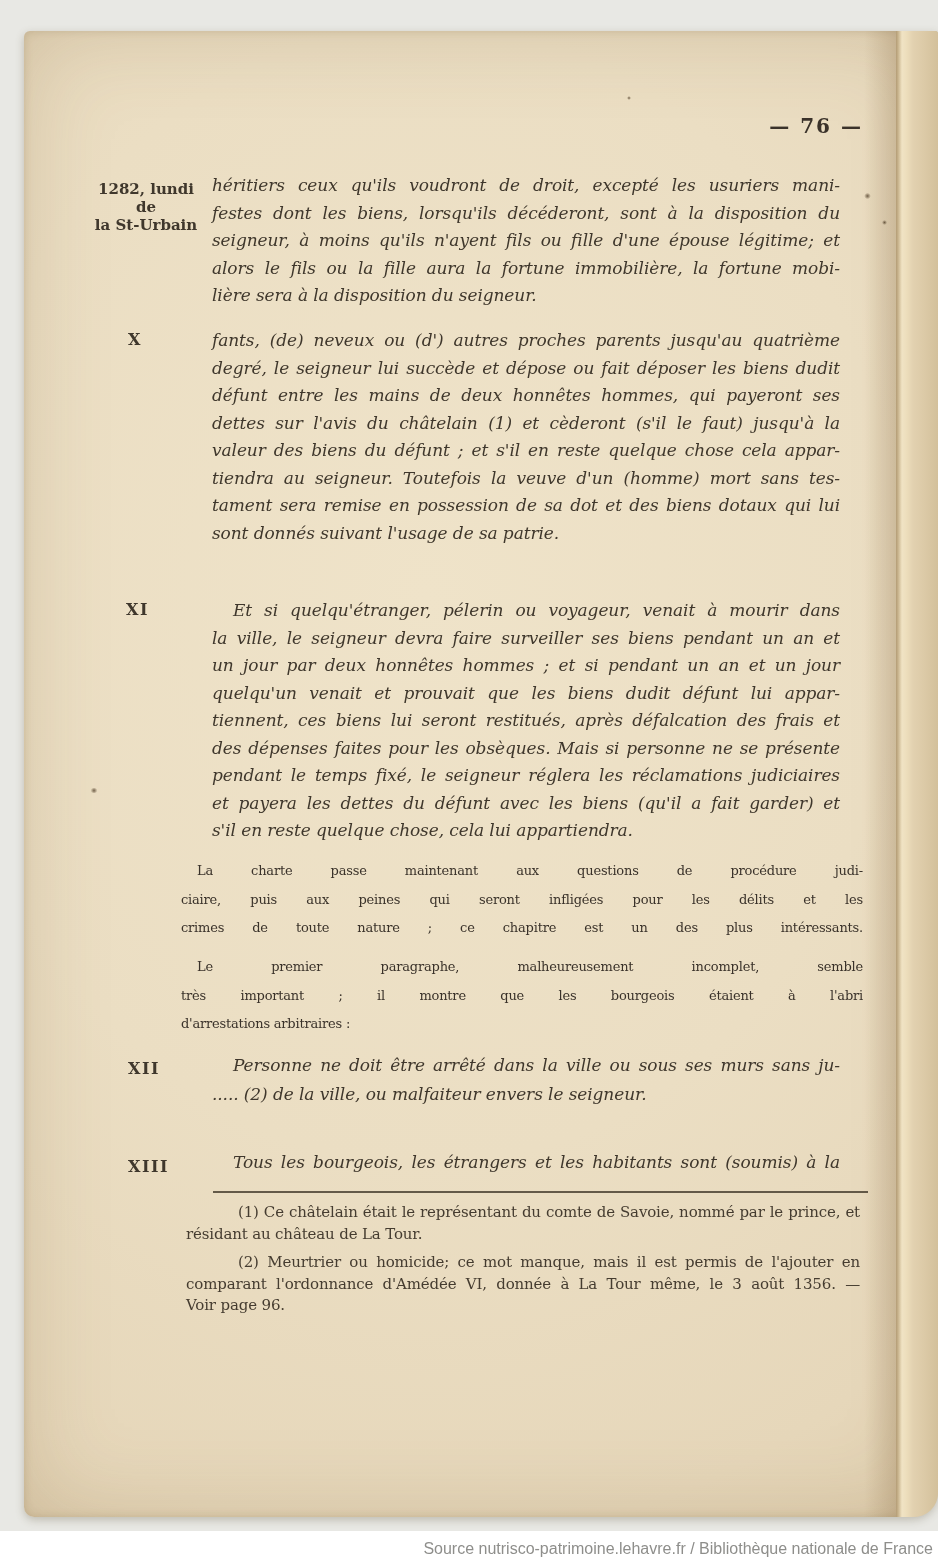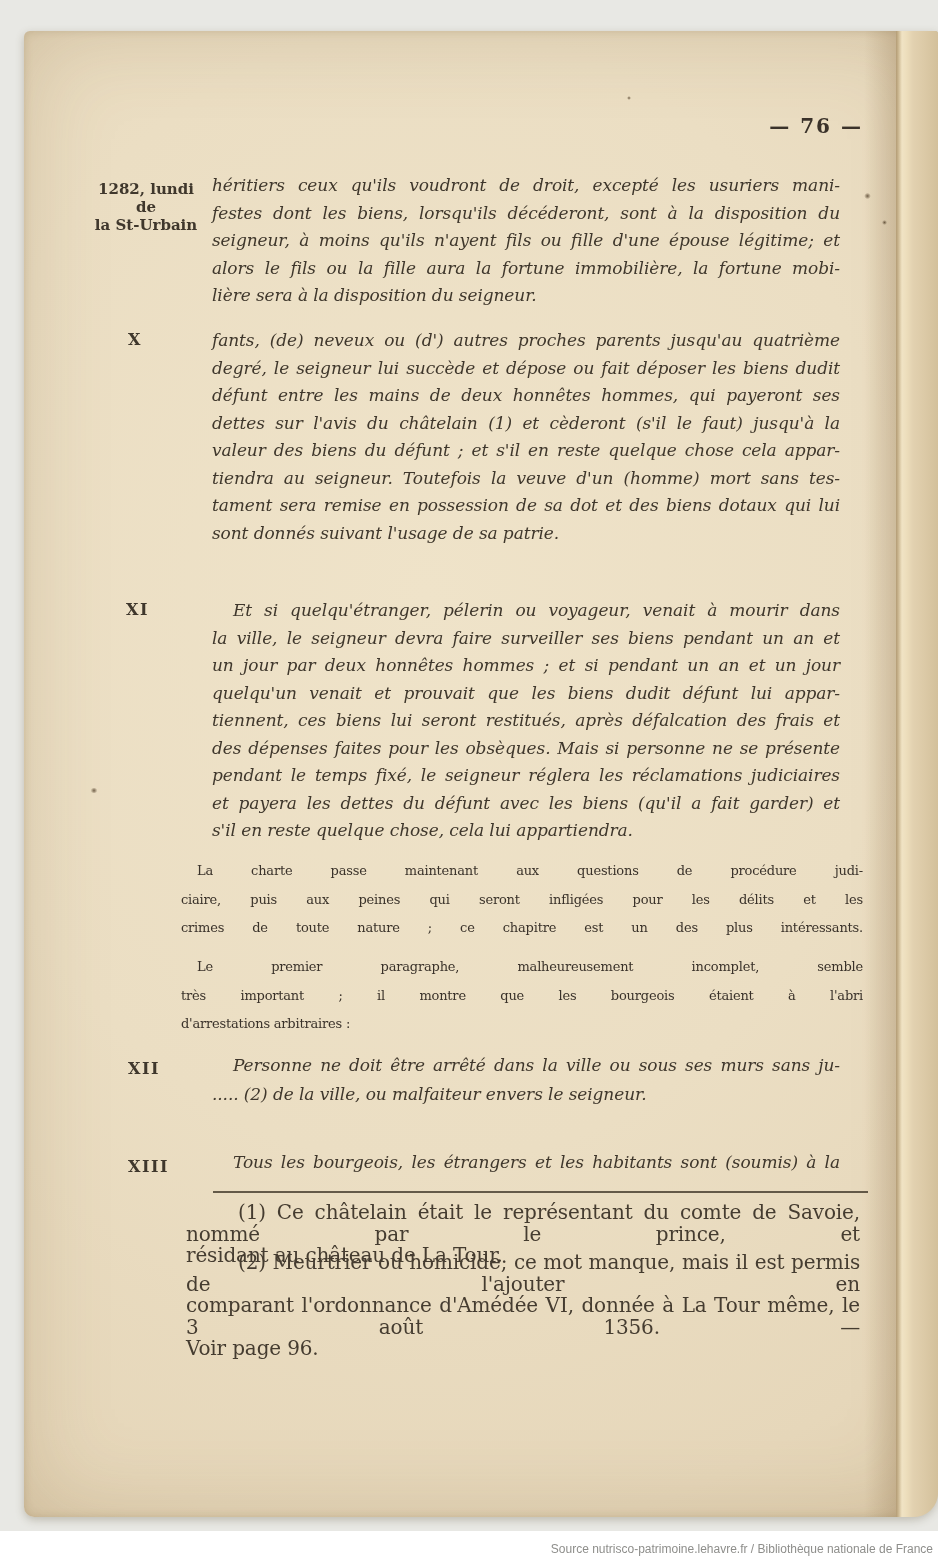--- a/index.html
+++ b/index.html
@@ -31,21 +31,21 @@
   }
   .speck { position:absolute; border-radius:50%;
     background:radial-gradient(circle, rgba(72,54,32,.75), rgba(72,54,32,0) 72%); }
 
   .tblock { position:absolute; color:#3f372c; }
   .ln { text-align:justify; text-align-last:justify; }
   .ln.end { text-align:justify; text-align-last:auto; }
 
   .it  { font-style:italic; font-size:17px; line-height:27.5px; letter-spacing:-0.1px; width:628px; left:212px; }
   .rom { font-size:13px; line-height:28.7px; letter-spacing:-0.2px; width:682px; left:181px; color:#3a322a; }
-  .fn  { font-size:20px; line-height:21.5px; letter-spacing:-0.15px; width:674px; left:186px; color:#453c30; }
+  .fn  { font-size:15px; line-height:21.5px; letter-spacing:-0.15px; width:674px; left:186px; color:#453c30; }
   .indent  { text-indent:21px; }
   .indent2 { text-indent:16px; }
   .indent3 { text-indent:52px; }
 
   .pageno {
     position:absolute; left:181px; top:113px; width:682px;
     text-align:right; font-weight:bold; font-size:20px; line-height:26px;
     letter-spacing:2px; color:#3a322a;
   }
   .mnote {
@@ -60,21 +60,21 @@
   .rule {
     position:absolute; left:213px; top:1191px; width:655px; height:0;
     border-top:2px solid rgba(62,52,38,.78);
   }
   .footer {
     position:absolute; left:0; bottom:0; width:938px; height:35px;
     background:#ffffff;
     display:flex; align-items:center; justify-content:flex-end;
     padding-right:5px; box-sizing:border-box;
     font-family:"Liberation Sans", sans-serif;
-    font-size:12px; color:#8e8e8b;
+    font-size:16px; color:#8e8e8b;
   }
 </style>
 </head>
 <body>
 
 <div class="page">
   <div class="edge-shadow"></div>
   <div class="fore-edge"></div>
   <div class="speck" style="left:840px; top:162px; width:7px; height:6px;"></div>
   <div class="speck" style="left:858px; top:189px; width:5px; height:5px;"></div>

